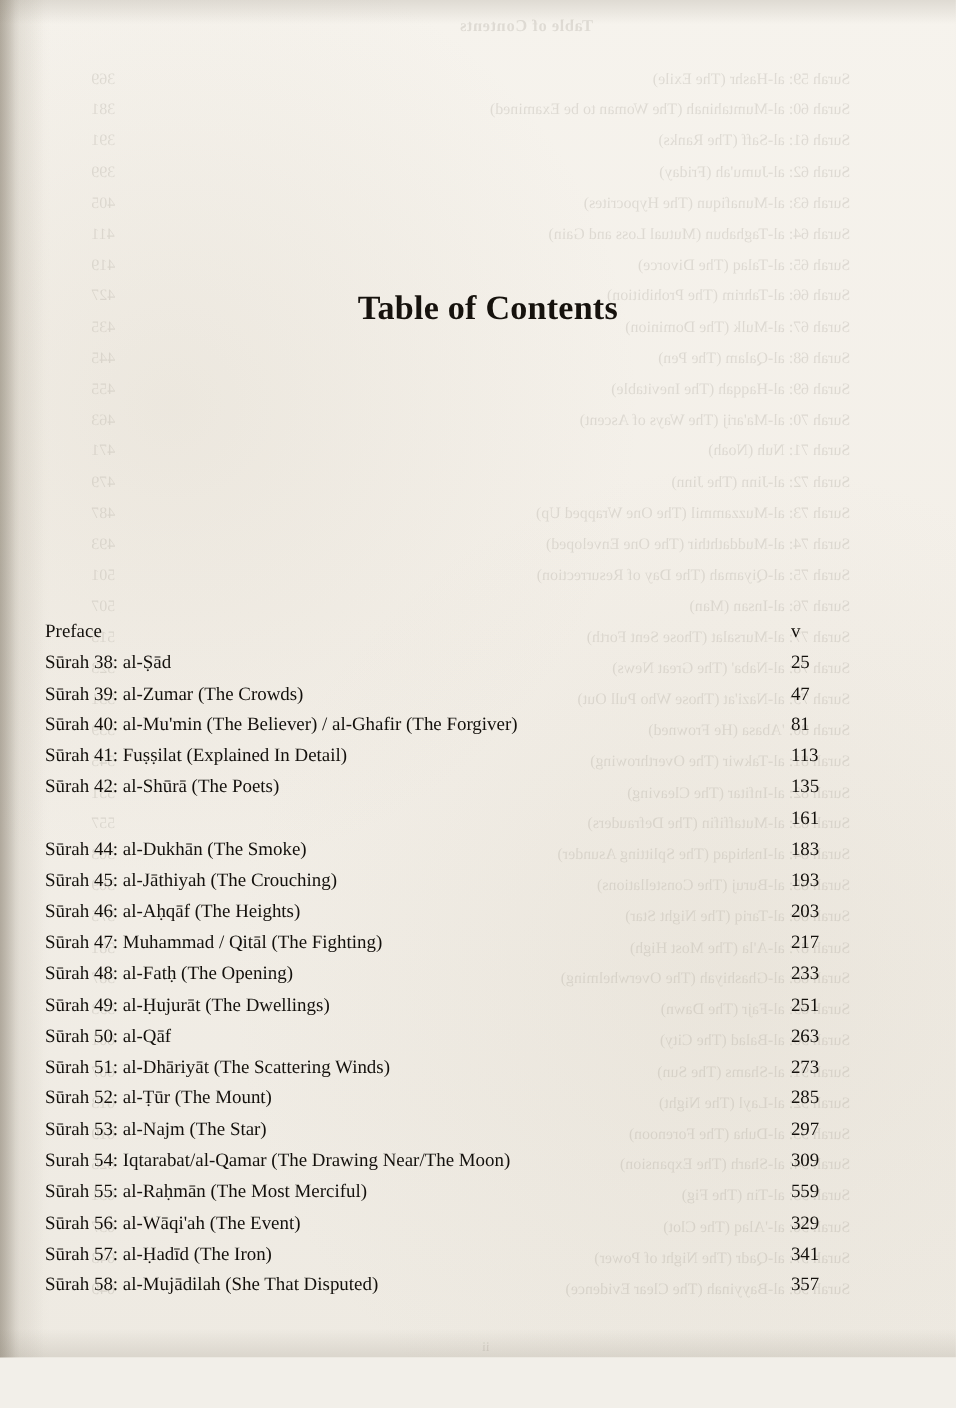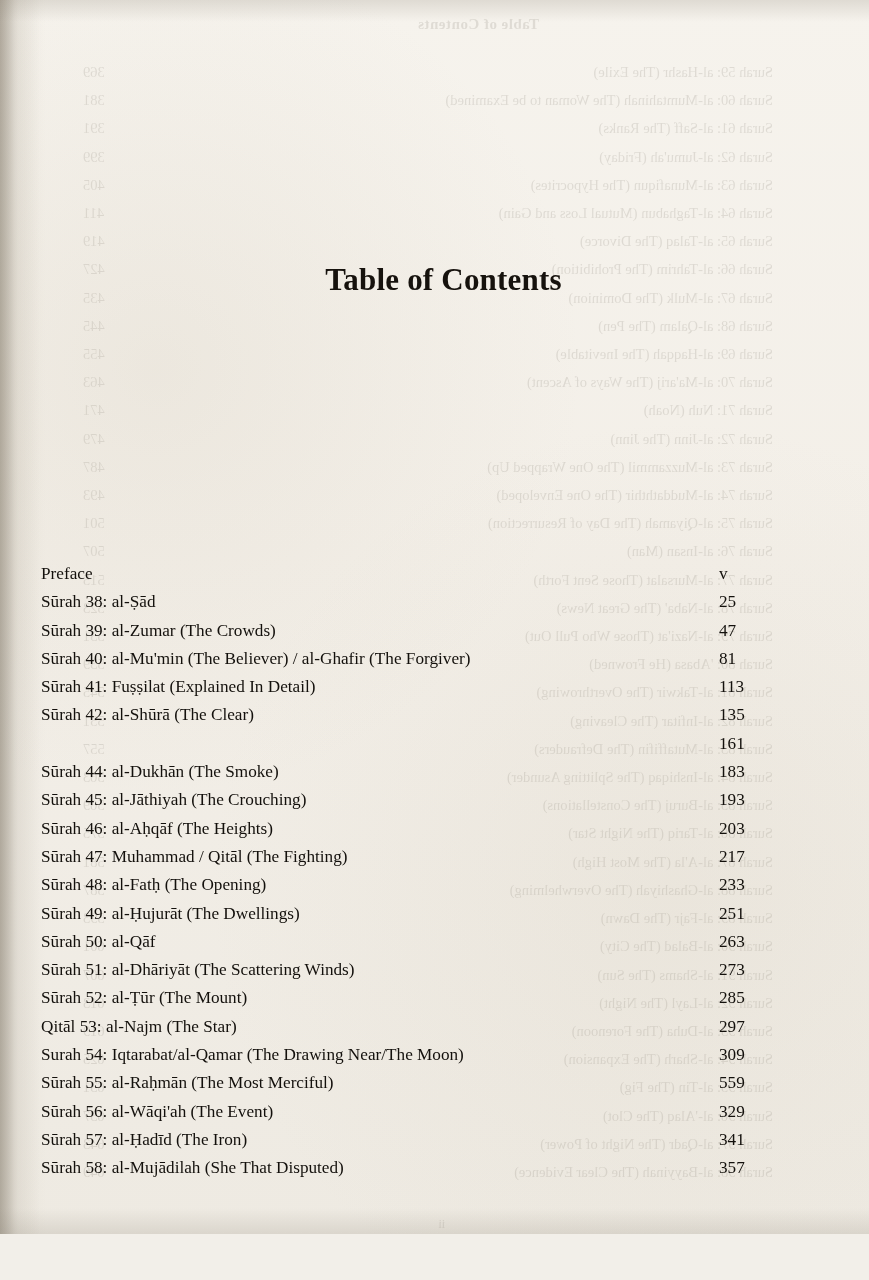--- a/index.html
+++ b/index.html
@@ -328,32 +328,32 @@
   <div class="paper-grain"></div>
 
   <div class="content">
     <div class="toc-title">Table of Contents</div>
     <div class="toc-list">
         <div class="toc-row"><span class="toc-label">Preface</span><span class="toc-page">v</span></div>
         <div class="toc-row"><span class="toc-label">Sūrah 38: al-Ṣād</span><span class="toc-page">25</span></div>
         <div class="toc-row"><span class="toc-label">Sūrah 39: al-Zumar (The Crowds)</span><span class="toc-page">47</span></div>
         <div class="toc-row"><span class="toc-label">Sūrah 40: al-Mu'min (The Believer) / al-Ghafir (The Forgiver)</span><span class="toc-page">81</span></div>
         <div class="toc-row"><span class="toc-label">Sūrah 41: Fuṣṣilat (Explained In Detail)</span><span class="toc-page">113</span></div>
-        <div class="toc-row"><span class="toc-label">Sūrah 42: al-Shūrā (The Clear)</span><span class="toc-page">135</span></div>
+        <div class="toc-row"><span class="toc-label">Sūrah 42: al-Shūrā (The Poets)</span><span class="toc-page">135</span></div>
         <div class="toc-row"><span class="toc-page">161</span></div>
         <div class="toc-row"><span class="toc-label">Sūrah 44: al-Dukhān (The Smoke)</span><span class="toc-page">183</span></div>
         <div class="toc-row"><span class="toc-label">Sūrah 45: al-Jāthiyah (The Crouching)</span><span class="toc-page">193</span></div>
         <div class="toc-row"><span class="toc-label">Sūrah 46: al-Aḥqāf (The Heights)</span><span class="toc-page">203</span></div>
         <div class="toc-row"><span class="toc-label">Sūrah 47: Muhammad / Qitāl (The Fighting)</span><span class="toc-page">217</span></div>
         <div class="toc-row"><span class="toc-label">Sūrah 48: al-Fatḥ (The Opening)</span><span class="toc-page">233</span></div>
         <div class="toc-row"><span class="toc-label">Sūrah 49: al-Ḥujurāt (The Dwellings)</span><span class="toc-page">251</span></div>
         <div class="toc-row"><span class="toc-label">Sūrah 50: al-Qāf</span><span class="toc-page">263</span></div>
         <div class="toc-row"><span class="toc-label">Sūrah 51: al-Dhāriyāt (The Scattering Winds)</span><span class="toc-page">273</span></div>
         <div class="toc-row"><span class="toc-label">Sūrah 52: al-Ṭūr (The Mount)</span><span class="toc-page">285</span></div>
-        <div class="toc-row"><span class="toc-label">Qitāl 53: al-Najm (The Star)</span><span class="toc-page">297</span></div>
+        <div class="toc-row"><span class="toc-label">Sūrah 53: al-Najm (The Star)</span><span class="toc-page">297</span></div>
         <div class="toc-row"><span class="toc-label">Surah 54: Iqtarabat/al-Qamar (The Drawing Near/The Moon)</span><span class="toc-page">309</span></div>
         <div class="toc-row"><span class="toc-label">Sūrah 55: al-Raḥmān (The Most Merciful)</span><span class="toc-page">559</span></div>
         <div class="toc-row"><span class="toc-label">Sūrah 56: al-Wāqi'ah (The Event)</span><span class="toc-page">329</span></div>
         <div class="toc-row"><span class="toc-label">Sūrah 57: al-Ḥadīd (The Iron)</span><span class="toc-page">341</span></div>
         <div class="toc-row"><span class="toc-label">Sūrah 58: al-Mujādilah (She That Disputed)</span><span class="toc-page">357</span></div>
       </div>
   </div>
 
   <div class="edge-shadow-left"></div>
   <div class="edge-shadow-top"></div>

